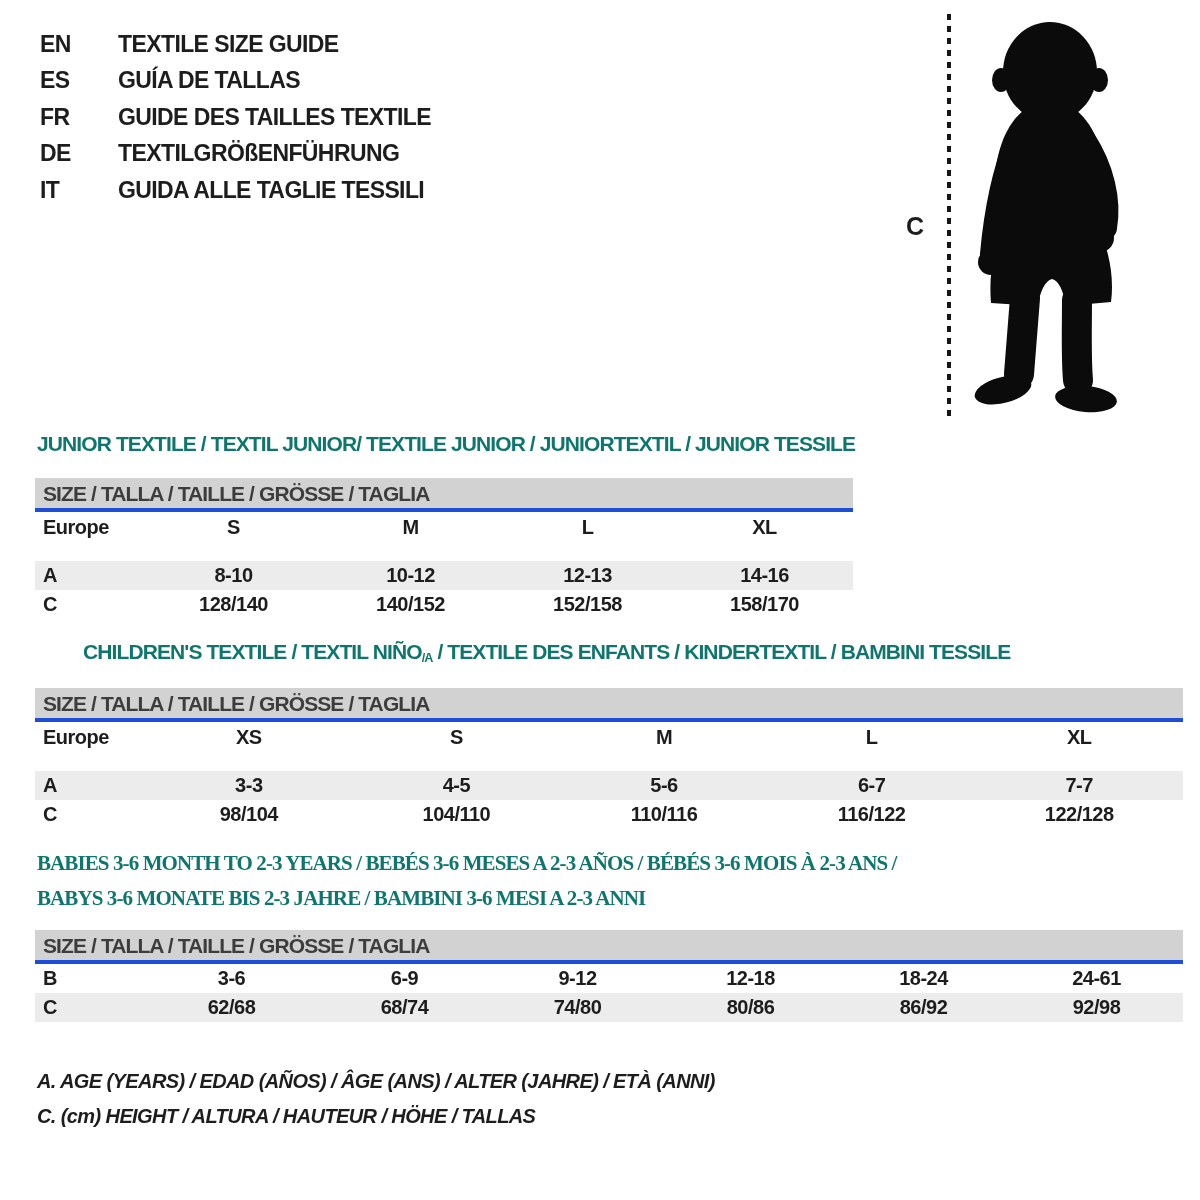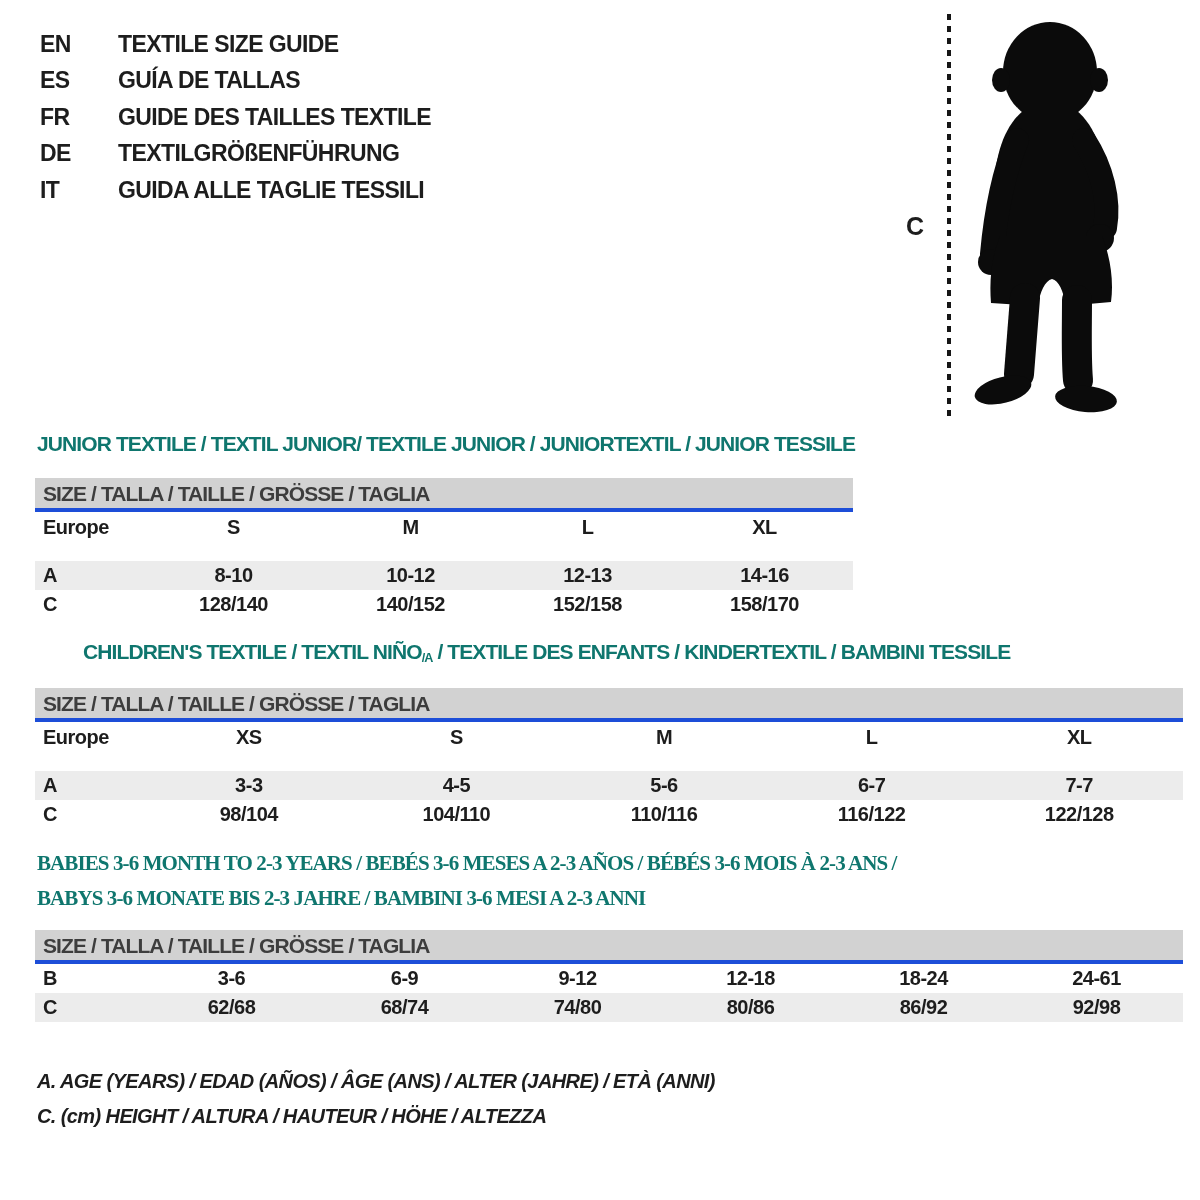--- a/index.html
+++ b/index.html
@@ -181,16 +181,16 @@
       <div class="cell">68/74</div>
       <div class="cell">74/80</div>
       <div class="cell">80/86</div>
       <div class="cell">86/92</div>
       <div class="cell">92/98</div>
     </div>
   </div>
 
   <div class="legend">
     <div>A. AGE (YEARS) / EDAD (AÑOS) / ÂGE (ANS) / ALTER (JAHRE) / ETÀ (ANNI)</div>
-    <div>C. (cm) HEIGHT / ALTURA / HAUTEUR / HÖHE / ALTEZZA</div>
+    <div>C. (cm) HEIGHT / ALTURA / HAUTEUR / HÖHE / TALLAS</div>
   </div>
 
 </div>
 
 </body></html>

